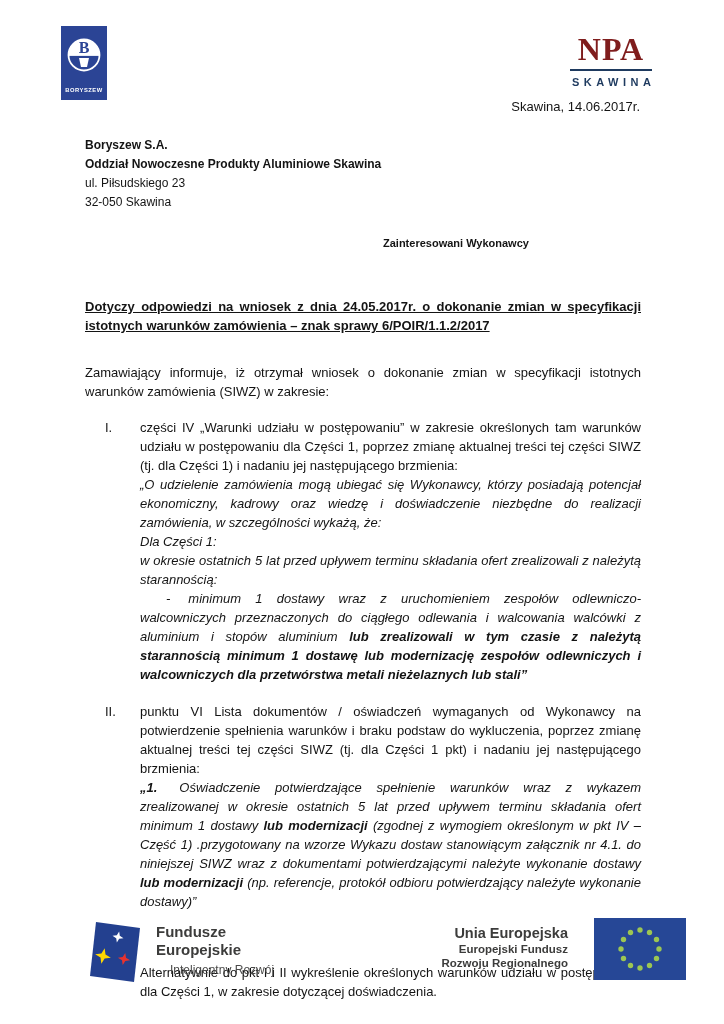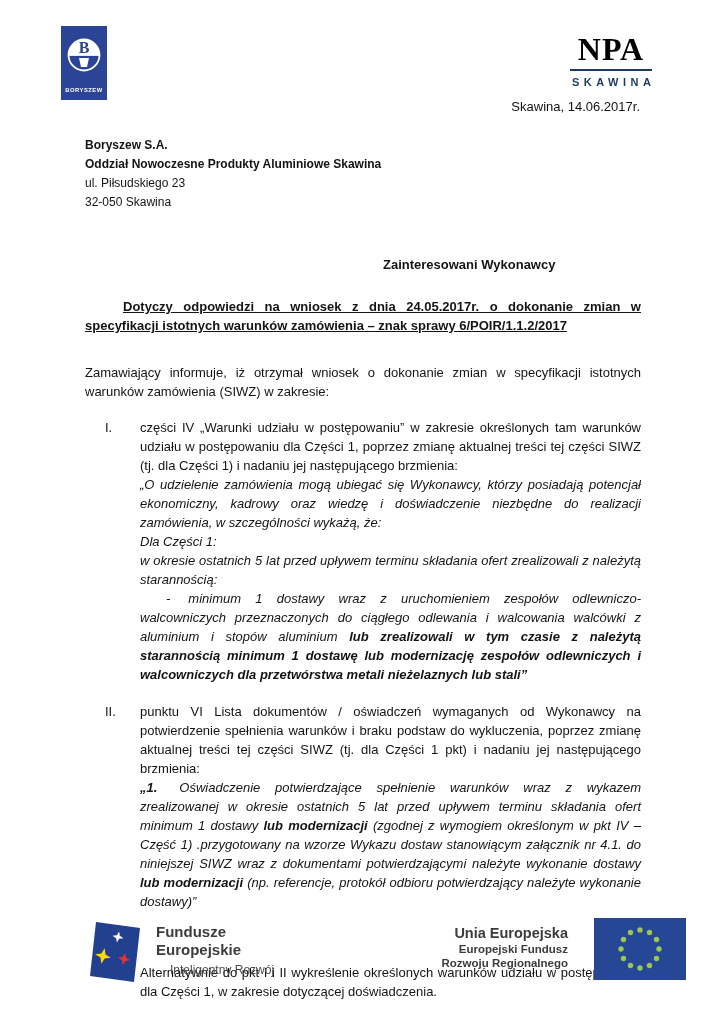--- a/index.html
+++ b/index.html
@@ -9,36 +9,36 @@
     font-family:"Liberation Sans", sans-serif; color:#141414;
   }
   .abs { position:absolute; }
   .bold { font-weight:bold; }
   .italic { font-style:italic; }
 
   
   .boryszew-logo { left:61px; top:26px; }
   .npa-logo { left:568px; top:33px; width:86px; text-align:center; }
   .npa-name { font-family:"Liberation Serif", serif; font-weight:bold; font-size:32px;
-              line-height:1; color:#000000; letter-spacing:1px; }
+              line-height:1; color:#7f1d1d; letter-spacing:1px; }
   .npa-rule { height:2px; background:#1e3a5f; margin:4px 2px 5px; }
   .npa-city { font-size:11px; font-weight:bold; letter-spacing:4.5px; text-indent:4px;
               color:#1e3a5f; }
   .date { top:99px; right:84px; font-size:13px; }
 
   
   .sender { left:85px; top:136px; font-size:12px; line-height:19px; }
-  .recipient { left:383px; top:237px; font-size:13px; font-weight:bold;margin-top:20px; }
+  .recipient { left:383px; top:237px; font-size:11px; font-weight:bold; }
 
   
   .main { left:85px; top:297px; width:556px; font-size:13px; line-height:19px; }
   .main p { margin:0; }
   .just { text-align:justify; }
   .subject { font-weight:bold; }
-  .subject .u { text-decoration:underline;margin-left:38px; }
+  .subject .u { text-decoration:underline; }
   .intro { font-weight:normal; margin-top:28px !important; }
   .list { margin-top:17px; }
   .item { display:flex; }
   .item.gap-sm { margin-bottom:18px; }
   .item.gap-lg { margin-bottom:52px; }
   .numeral { width:35px; margin-left:20px; flex:none; }
   .item-body { flex:1; min-width:0; }
   .bullet { text-indent:26px; }
   .dash { margin-right:18px; }
   .qnum { margin-right:22px; }

